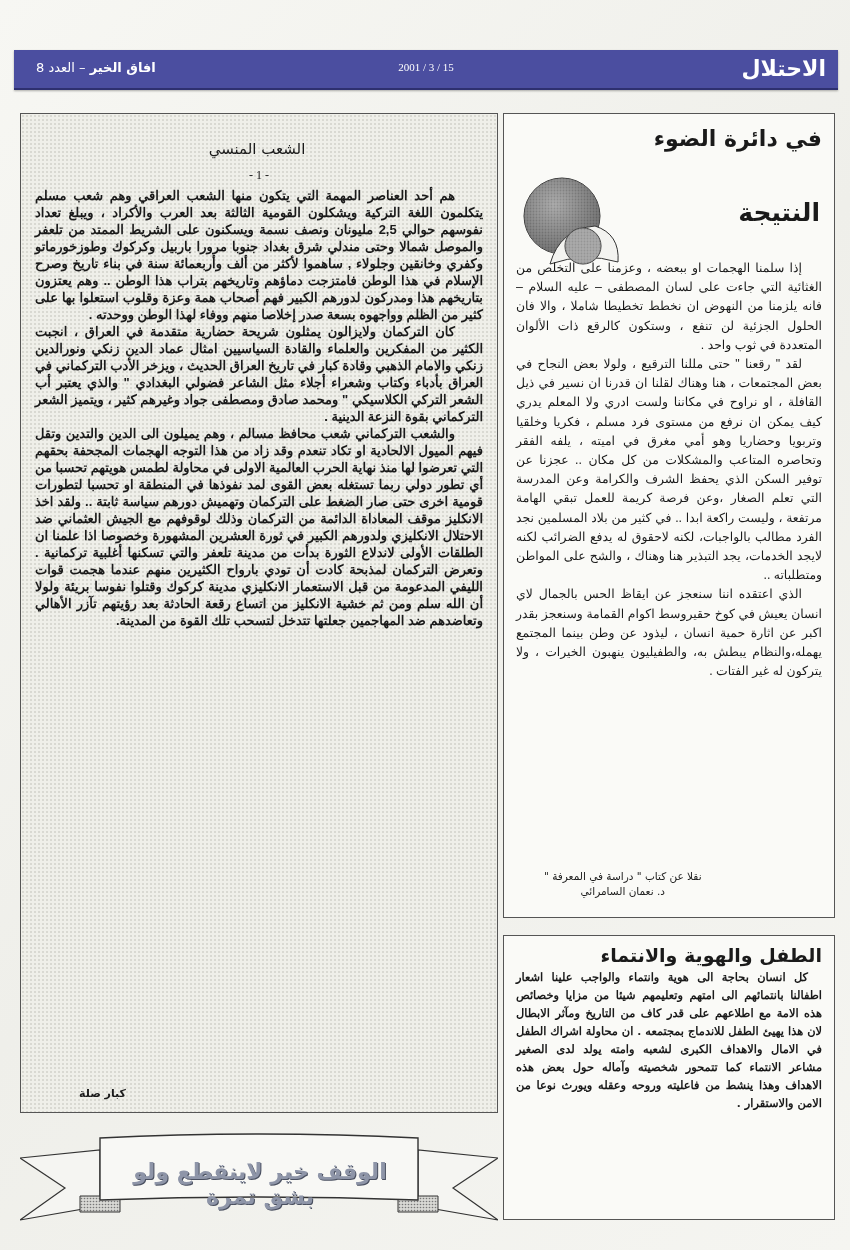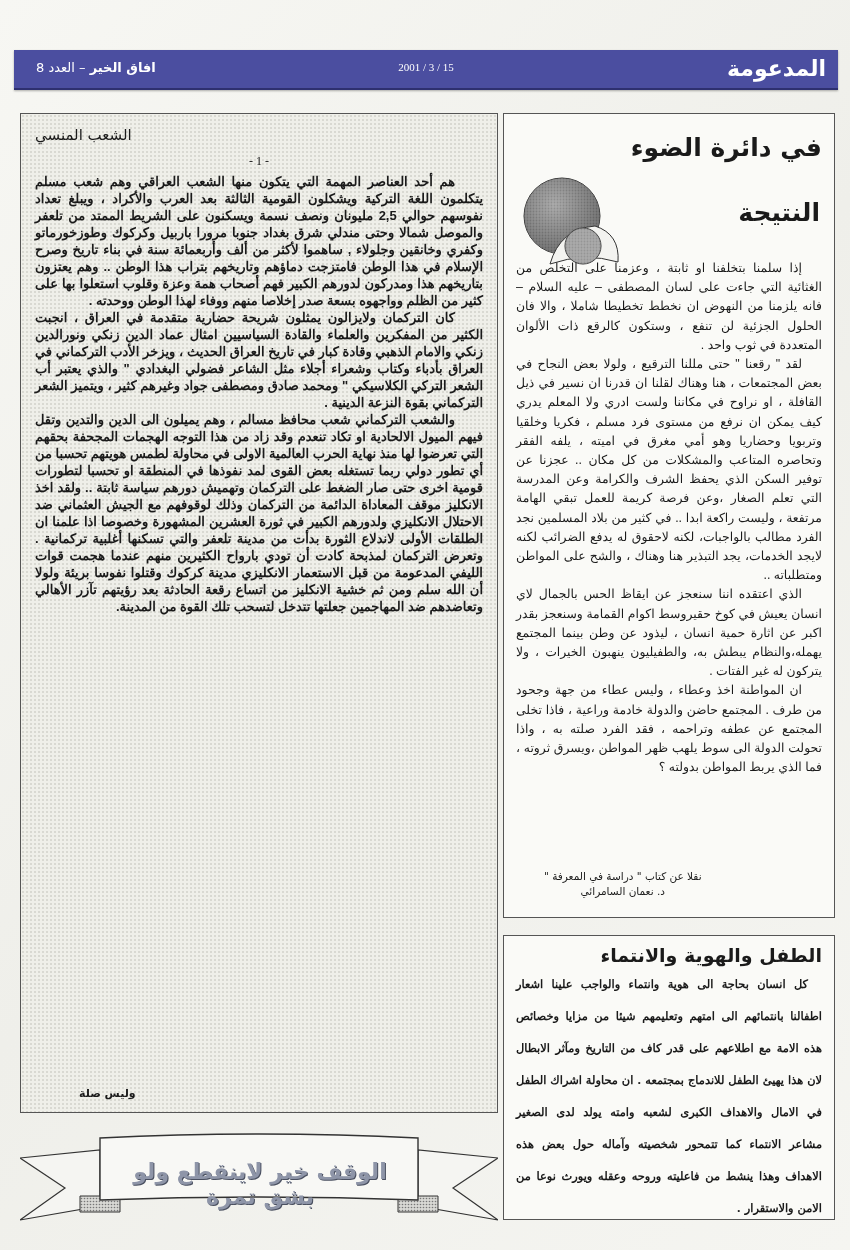--- a/index.html
+++ b/index.html
@@ -19,86 +19,86 @@
   .header-issue b { font-weight:bold; }
 
   .left-box {
     position:absolute; left:20px; top:113px; width:478px; height:1000px;
     border:1.5px solid #555; box-sizing:border-box;
     background-color:#efefe9;
     background-image:radial-gradient(#d9d9d2 0.8px, transparent 0.8px);
     background-size:4px 4px;
     direction:rtl; padding:6px 14px 0 14px;
   }
-  .left-kicker { text-align:left; font-size:15px; margin-top:6px; padding-right:4px; font-family:"DejaVu Sans", sans-serif; }
+  .left-kicker { text-align:center; font-size:15px; margin-top:20px; padding-right:4px; font-family:"DejaVu Sans", sans-serif; }
   .left-title { text-align:center; font-size:27px; font-weight:bold; margin-top:12px; letter-spacing:2px; word-spacing:12px; }
   .left-part { text-align:center; font-size:12px; font-family:"Liberation Serif", serif; margin-top:10px; direction:ltr; }
   .left-body {
     font-size:13px; font-weight:bold; line-height:17px; text-align:justify; text-align-last:right;
     margin-top:4px; font-family:"Liberation Sans", sans-serif;
   }
   .left-body p { margin:0; text-indent:28px; }
   .left-footer { position:absolute; left:58px; bottom:12px; font-size:11px; font-weight:bold; }
 
   .right-top {
     position:absolute; left:503px; top:113px; width:332px; height:805px;
     border:1.5px solid #555; box-sizing:border-box; background:#fafaf7; direction:rtl; padding:0 12px;
   }
-  .spot-title { position:absolute; right:12px; top:12px; font-size:25px; font-weight:bold;margin-top:7px; }
+  .spot-title { position:absolute; right:12px; top:12px; font-size:22px; font-weight:bold; }
   .spot-graphic { position:absolute; left:16px; top:60px; width:110px; height:100px; }
   .result-title { position:absolute; right:14px; top:84px; font-size:25px; font-weight:bold; }
   .right-body {
     position:absolute; top:145px; left:12px; right:12px;
     font-size:12.4px; line-height:19.2px; text-align:justify; font-family:"Liberation Sans", sans-serif;
   }
   .right-body p { margin:0; text-indent:20px; }
   .right-source { position:absolute; left:40px; top:755px; font-size:10.5px; line-height:15px; text-align:center; }
 
   .right-bottom {
     position:absolute; left:503px; top:935px; width:332px; height:285px;
     border:1.5px solid #555; box-sizing:border-box; background:#fafaf7; direction:rtl; padding:6px 12px;
   }
   .child-title { text-align:right; font-size:19px; font-weight:bold; margin-top:2px; }
   .child-body {
-    font-family:"DejaVu Serif", serif; font-size:11.4px; font-weight:bold; line-height:32px;
+    font-family:"DejaVu Serif", serif; font-size:11.4px; font-weight:bold; line-height:18px;
     text-align:justify; margin-top:2px;
   }
   .child-body p { margin:0; text-indent:14px; }
 
   .banner { position:absolute; left:20px; top:1128px; width:478px; height:100px; }
   .banner-text {
     position:absolute; left:90px; top:20px; width:300px; text-align:center;
     font-size:22px; font-weight:bold; color:#8e95a8; direction:rtl; letter-spacing:1px;
     text-shadow:1px 1px 0 #4a5060;
     margin-top:11px;
   }
 </style>
 </head>
 <body>
 
 <div class="page">
 
   <div class="header-bar">
-    <div class="header-section">المدعومة</div>
+    <div class="header-section">الاحتلال</div>
     <div class="header-date">2001 / 3 / 15</div>
     <div class="header-issue">
       <b>افاق الخير</b>
       <span>– العدد 8</span>
     </div>
   </div>
 
   <div class="left-box">
     <div class="left-kicker">الشعب المنسي</div>
     <div class="left-part">- 1 -</div>
     <div class="left-body">
       <p>هم أحد العناصر المهمة التي يتكون منها الشعب العراقي وهم شعب مسلم يتكلمون اللغة التركية ويشكلون القومية الثالثة بعد العرب والأكراد ، ويبلغ تعداد نفوسهم حوالي 2,5 مليونان ونصف نسمة ويسكنون على الشريط الممتد من تلعفر والموصل شمالا وحتى مندلي شرق بغداد جنوبا مرورا باربيل وكركوك وطوزخورماتو وكفري وخانقين وجلولاء , ساهموا لأكثر من ألف وأربعمائة سنة في بناء تاريخ وصرح الإسلام في هذا الوطن فامتزجت دماؤهم وتاريخهم بتراب هذا الوطن .. وهم يعتزون بتاريخهم هذا ومدركون لدورهم الكبير فهم أصحاب همة وعزة وقلوب استعلوا بها على كثير من الظلم وواجهوه بسعة صدر إخلاصا منهم ووفاء لهذا الوطن ووحدته .</p>
       <p>كان التركمان ولايزالون يمثلون شريحة حضارية متقدمة في العراق ، انجبت الكثير من المفكرين والعلماء والقادة السياسيين امثال عماد الدين زنكي ونورالدين زنكي والامام الذهبي وقادة كبار في تاريخ العراق الحديث ، ويزخر الأدب التركماني في العراق بأدباء وكتاب وشعراء أجلاء مثل الشاعر فضولي البغدادي " والذي يعتبر أب الشعر التركي الكلاسيكي " ومحمد صادق ومصطفى جواد وغيرهم كثير ، ويتميز الشعر التركماني بقوة النزعة الدينية .</p>
       <p>والشعب التركماني شعب محافظ مسالم ، وهم يميلون الى الدين والتدين وتقل فيهم الميول الالحادية او تكاد تنعدم وقد زاد من هذا التوجه الهجمات المجحفة بحقهم التي تعرضوا لها منذ نهاية الحرب العالمية الاولى في محاولة لطمس هويتهم تحسبا من أي تطور دولي ربما تستغله بعض القوى لمد نفوذها في المنطقة او تحسبا لتطورات قومية اخرى حتى صار الضغط على التركمان وتهميش دورهم سياسة ثابتة .. ولقد اخذ الانكليز موقف المعاداة الدائمة من التركمان وذلك لوقوفهم مع الجيش العثماني ضد الاحتلال الانكليزي ولدورهم الكبير في ثورة العشرين المشهورة وخصوصا اذا علمنا ان الطلقات الأولى لاندلاع الثورة بدأت من مدينة تلعفر والتي تسكنها أغلبية تركمانية . وتعرض التركمان لمذبحة كادت أن تودي بارواح الكثيرين منهم عندما هجمت قوات الليفي المدعومة من قبل الاستعمار الانكليزي مدينة كركوك وقتلوا نفوسا بريئة ولولا أن الله سلم ومن ثم خشية الانكليز من اتساع رقعة الحادثة بعد رؤيتهم تآزر الأهالي وتعاضدهم ضد المهاجمين جعلتها تتدخل لتسحب تلك القوة من المدينة.</p>
     </div>
-    <div class="left-footer">وليس صلة</div>
+    <div class="left-footer">كبار صلة</div>
   </div>
 
   <div class="right-top">
     <div class="spot-title">في دائرة الضوء</div>
     <svg class="spot-graphic" viewBox="0 0 110 100">
       <defs>
         <pattern id="dots" width="3" height="3" patternUnits="userSpaceOnUse">
           <rect width="3" height="3" fill="#9a9a9a"></rect>
           <circle cx="1.5" cy="1.5" r="0.9" fill="#666"></circle>
         </pattern>
@@ -108,24 +108,23 @@
         </radialGradient>
       </defs>
       <circle cx="42" cy="42" r="38" fill="url(#shade)" stroke="#333" stroke-width="1"></circle>
       <circle cx="42" cy="42" r="38" fill="url(#dots)" opacity="0.45"></circle>
       <path d="M 30 90 Q 40 55 75 52 Q 100 60 98 88 Q 65 78 30 90 Z" fill="#f3f3f0" stroke="#333" stroke-width="1"></path>
       <circle cx="63" cy="72" r="18" fill="#b5b5b5" stroke="#333" stroke-width="1"></circle>
       <circle cx="63" cy="72" r="18" fill="url(#dots)" opacity="0.4"></circle>
     </svg>
     <div class="result-title">النتيجة</div>
     <div class="right-body">
-      <p>إذا سلمنا بتخلفنا او ثابتة ، وعزمنا على التخلص من الغثائية التي جاءت على لسان المصطفى – عليه السلام – فانه يلزمنا من النهوض ان نخطط تخطيطا شاملا ، والا فان الحلول الجزئية لن تنفع ، وستكون كالرقع ذات الألوان المتعددة في ثوب واحد .</p>
+      <p>إذا سلمنا الهجمات او ببعضه ، وعزمنا على التخلص من الغثائية التي جاءت على لسان المصطفى – عليه السلام – فانه يلزمنا من النهوض ان نخطط تخطيطا شاملا ، والا فان الحلول الجزئية لن تنفع ، وستكون كالرقع ذات الألوان المتعددة في ثوب واحد .</p>
       <p>لقد " رقعنا " حتى مللنا الترقيع ، ولولا بعض النجاح في بعض المجتمعات ، هنا وهناك لقلنا ان قدرنا ان نسير في ذيل القافلة ، او نراوح في مكاننا ولست ادري ولا المعلم يدري كيف يمكن ان نرفع من مستوى فرد مسلم ، فكريا وخلقيا وتربويا وحضاريا وهو أمي مغرق في اميته ، يلفه الفقر وتحاصره المتاعب والمشكلات من كل مكان .. عجزنا عن توفير السكن الذي يحفظ الشرف والكرامة وعن المدرسة التي تعلم الصغار ،وعن فرصة كريمة للعمل تبقي الهامة مرتفعة ، وليست راكعة ابدا .. في كثير من بلاد المسلمين نجد الفرد مطالب بالواجبات، لكنه لاحقوق له يدفع الضرائب لكنه لايجد الخدمات، يجد التبذير هنا وهناك ، والشح على المواطن ومتطلباته ..</p>
       <p>الذي اعتقده اننا سنعجز عن ايقاظ الحس بالجمال لاي انسان يعيش في كوخ حقيروسط اكوام القمامة وسنعجز بقدر اكبر عن اثارة حمية انسان ، ليذود عن وطن بينما المجتمع يهمله،والنظام يبطش به، والطفيليون ينهبون الخيرات ، ولا يتركون له غير الفتات .</p>
-      <p>ان المواطنة اخذ وعطاء ، وليس عطاء من جهة وجحود من طرف . المجتمع حاضن والدولة خادمة وراعية ، فاذا تخلى المجتمع عن عطفه وتراحمه ، فقد الفرد صلته به ، واذا تحولت الدولة الى سوط يلهب ظهر المواطن ،ويسرق ثروته ، فما الذي يربط المواطن بدولته ؟</p>
     </div>
     <div class="right-source">
       <div>نقلا عن كتاب " دراسة في المعرفة "</div>
       <div>د. نعمان السامرائي</div>
     </div>
   </div>
 
   <div class="right-bottom">
     <div class="child-title">الطفل والهوية والانتماء</div>
     <div class="child-body">

